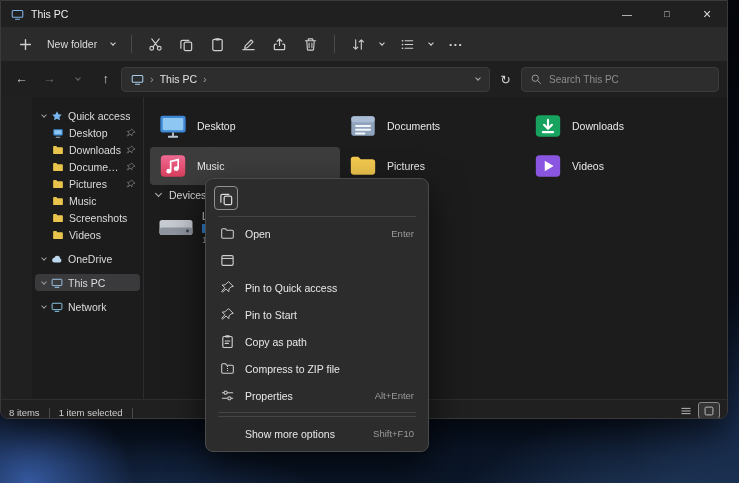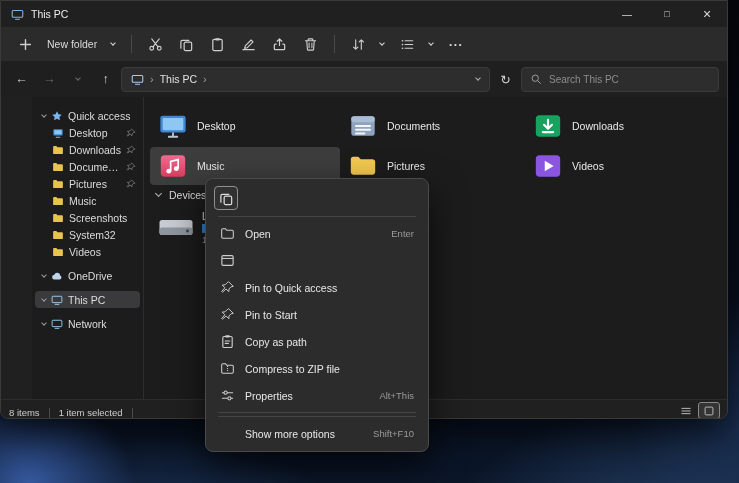--- a/index.html
+++ b/index.html
@@ -412,26 +412,20 @@
       <div class="side-item child">
         <svg class="sic c-folder">
             <use href="#s-folder"></use>
           </svg>
         <span class="side-label">Screenshots</span>
       </div>
       <div class="side-item child">
         <svg class="sic c-folder">
             <use href="#s-folder"></use>
           </svg>
-        <span class="side-label">System32</span>
-      </div>
-      <div class="side-item child">
-        <svg class="sic c-folder">
-            <use href="#s-folder"></use>
-          </svg>
         <span class="side-label">Videos</span>
       </div>
       <div class="side-gap"></div>
       <div class="side-item">
         <span class="side-chev"></span>
         <svg class="sic c-cloud">
             <use href="#s-cloud"></use>
           </svg>
         <span class="side-label">OneDrive</span>
       </div>
@@ -579,21 +573,21 @@
         <use href="#s-zip"></use>
       </svg>
     <span class="mi-label">Compress to ZIP file</span>
     <span class="mi-short"></span>
   </div>
   <div class="mi">
     <svg class="mi-ic">
         <use href="#s-props"></use>
       </svg>
     <span class="mi-label">Properties</span>
-    <span class="mi-short">Alt+This</span>
+    <span class="mi-short">Alt+Enter</span>
   </div>
   <div class="m-sep"></div>
   <div class="m-sep"></div>
   <div class="mi">
     <span class="mi-ic"></span>
     <span class="mi-label">Show more options</span>
     <span class="mi-short">Shift+F10</span>
   </div>
 </div>
 

